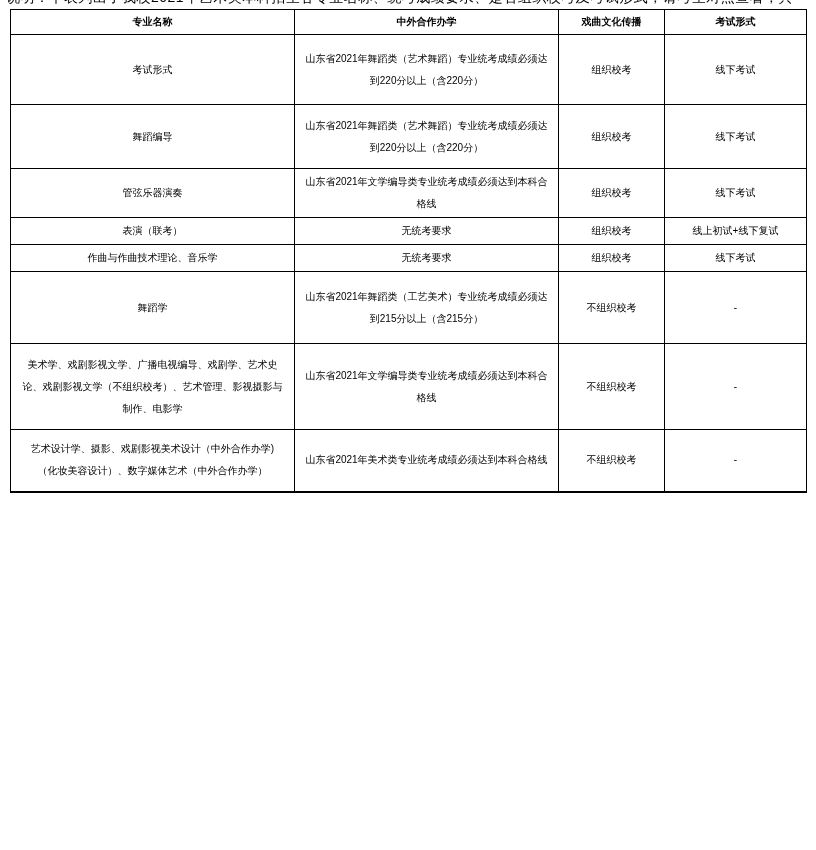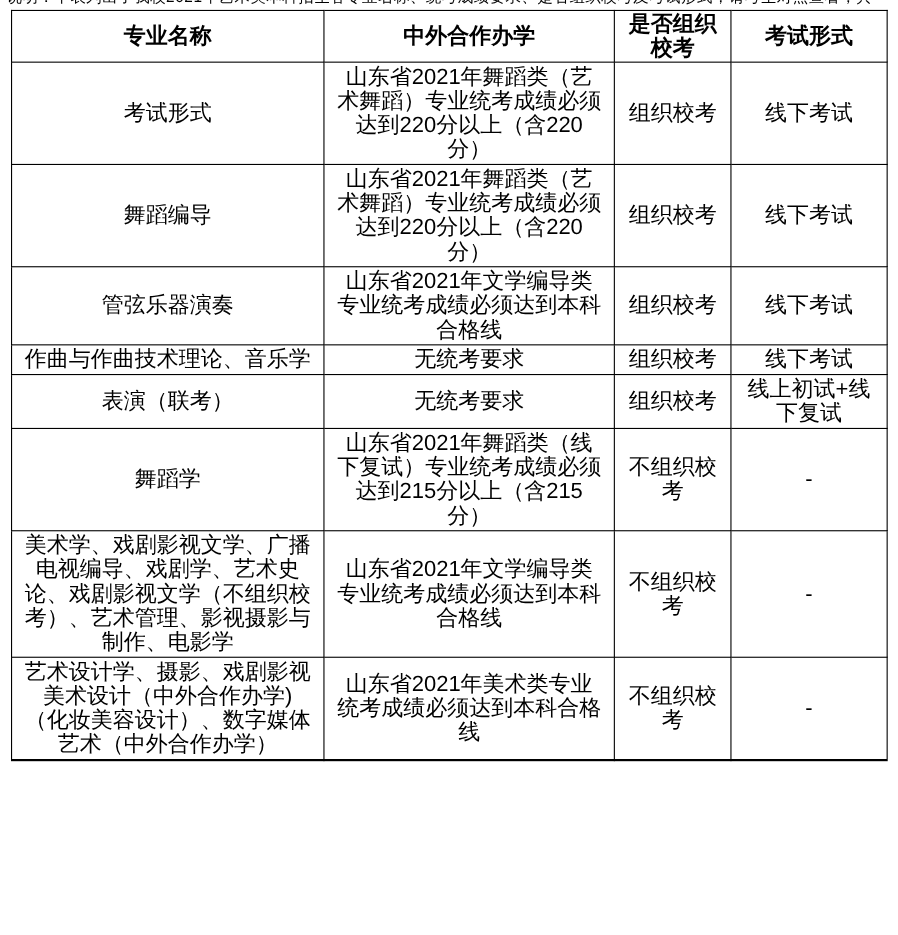--- a/index.html
+++ b/index.html
@@ -36,21 +36,21 @@
     border-collapse: collapse;
     table-layout: fixed;
     border: 1px solid #000000;
     border-bottom-width: 2px;
   }
   table.majors th,
   table.majors td {
     border: 1px solid #000000;
     text-align: center;
     vertical-align: middle;
-    font-size: 20px;
+    font-size: 10px;
     line-height: 22px;
     padding: 2px 10px;
     word-break: break-all;
   }
   table.majors th {
     font-weight: bold;
     padding: 1px 4px;
   }
 </style>
 </head>
@@ -64,21 +64,21 @@
   <colgroup>
     <col style="width:284px">
     <col style="width:264px">
     <col style="width:106px">
     <col style="width:142px">
   </colgroup>
   <tbody>
     <tr style="height:25px">
       <th>专业名称</th>
       <th>中外合作办学</th>
-      <th>是否组织校考</th>
+      <th>戏曲文化传播</th>
       <th>考试形式</th>
     </tr>
     <tr style="height:70px">
       <td>考试形式</td>
       <td>山东省2021年舞蹈类（艺术舞蹈）专业统考成绩必须达到220分以上（含220分）</td>
       <td>组织校考</td>
       <td>线下考试</td>
     </tr>
     <tr style="height:64px">
       <td>舞蹈编导</td>
@@ -86,34 +86,34 @@
       <td>组织校考</td>
       <td>线下考试</td>
     </tr>
     <tr style="height:46px">
       <td>管弦乐器演奏</td>
       <td>山东省2021年文学编导类专业统考成绩必须达到本科合格线</td>
       <td>组织校考</td>
       <td>线下考试</td>
     </tr>
     <tr style="height:26px">
+      <td>表演（联考）</td>
+      <td>无统考要求</td>
+      <td>组织校考</td>
+      <td>线上初试+线下复试</td>
+    </tr>
+    <tr style="height:26px">
       <td>作曲与作曲技术理论、音乐学</td>
       <td>无统考要求</td>
       <td>组织校考</td>
       <td>线下考试</td>
     </tr>
-    <tr style="height:26px">
-      <td>表演（联考）</td>
-      <td>无统考要求</td>
-      <td>组织校考</td>
-      <td>线上初试+线下复试</td>
-    </tr>
     <tr style="height:72px">
       <td>舞蹈学</td>
-      <td>山东省2021年舞蹈类（线下复试）专业统考成绩必须达到215分以上（含215分）</td>
+      <td>山东省2021年舞蹈类（工艺美术）专业统考成绩必须达到215分以上（含215分）</td>
       <td>不组织校考</td>
       <td>-</td>
     </tr>
     <tr style="height:86px">
       <td>美术学、戏剧影视文学、广播电视编导、戏剧学、艺术史论、戏剧影视文学（不组织校考）、艺术管理、影视摄影与制作、电影学</td>
       <td>山东省2021年文学编导类专业统考成绩必须达到本科合格线</td>
       <td>不组织校考</td>
       <td>-</td>
     </tr>
     <tr style="height:62px">

